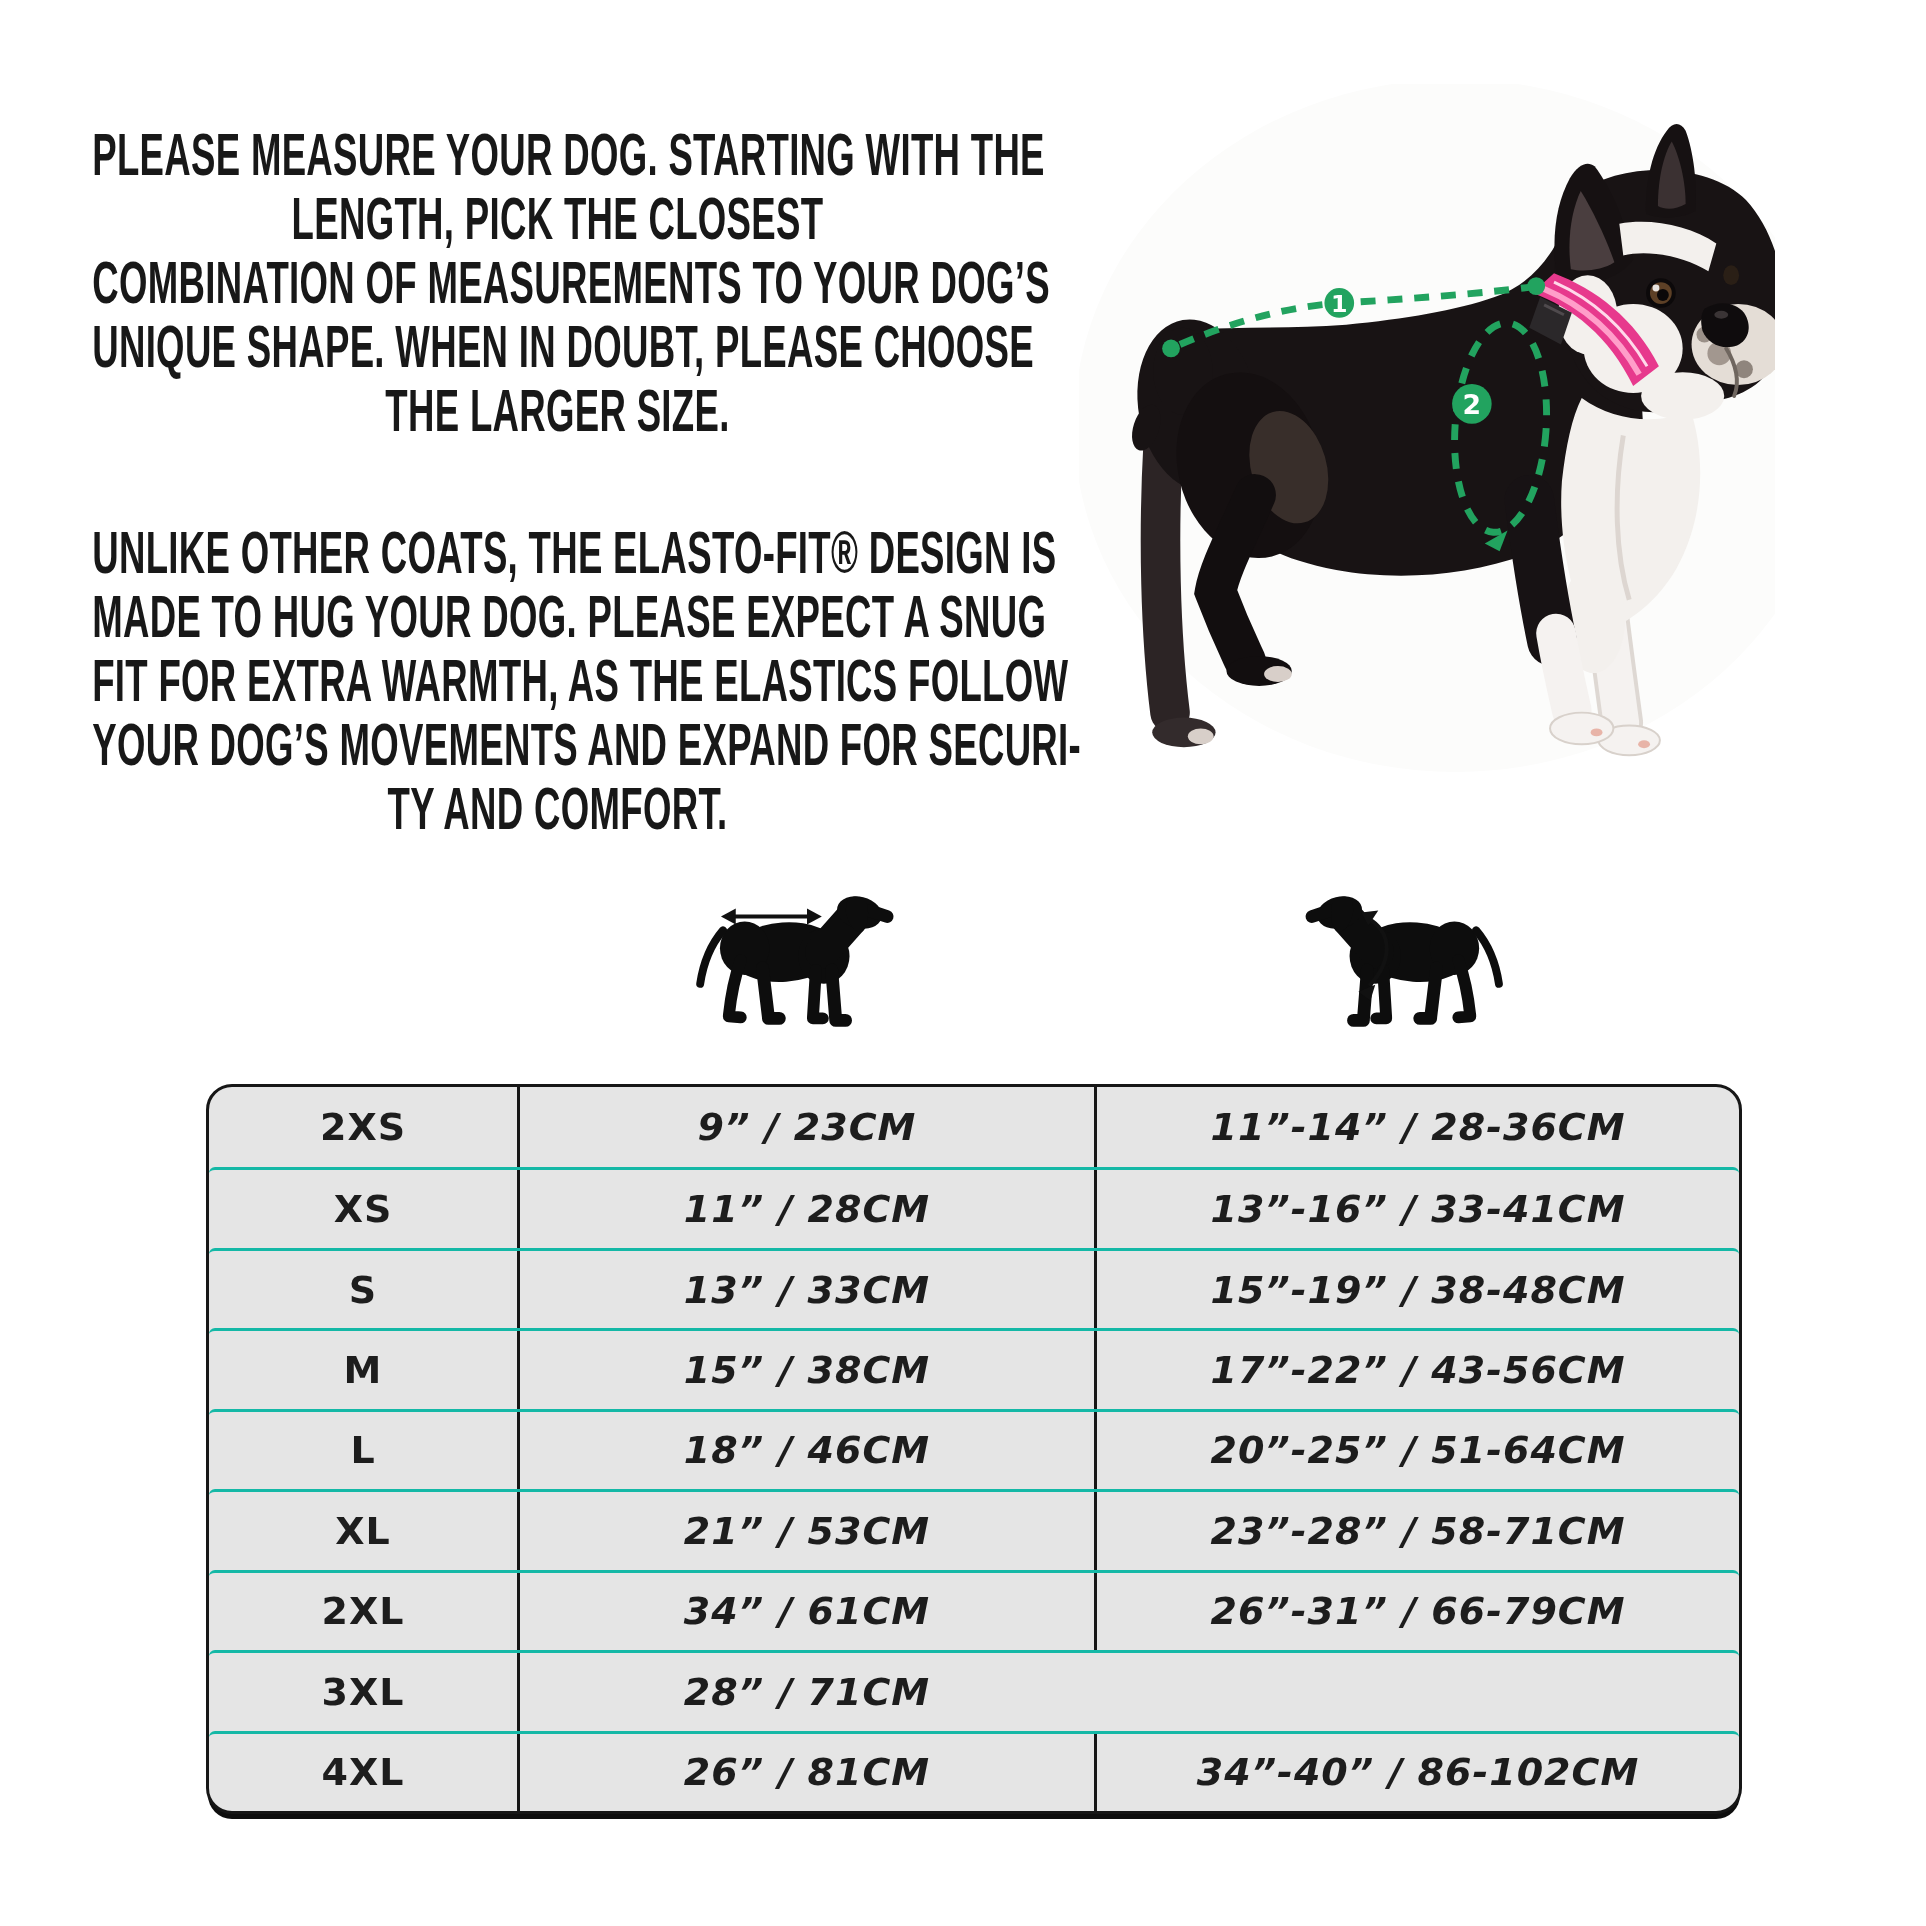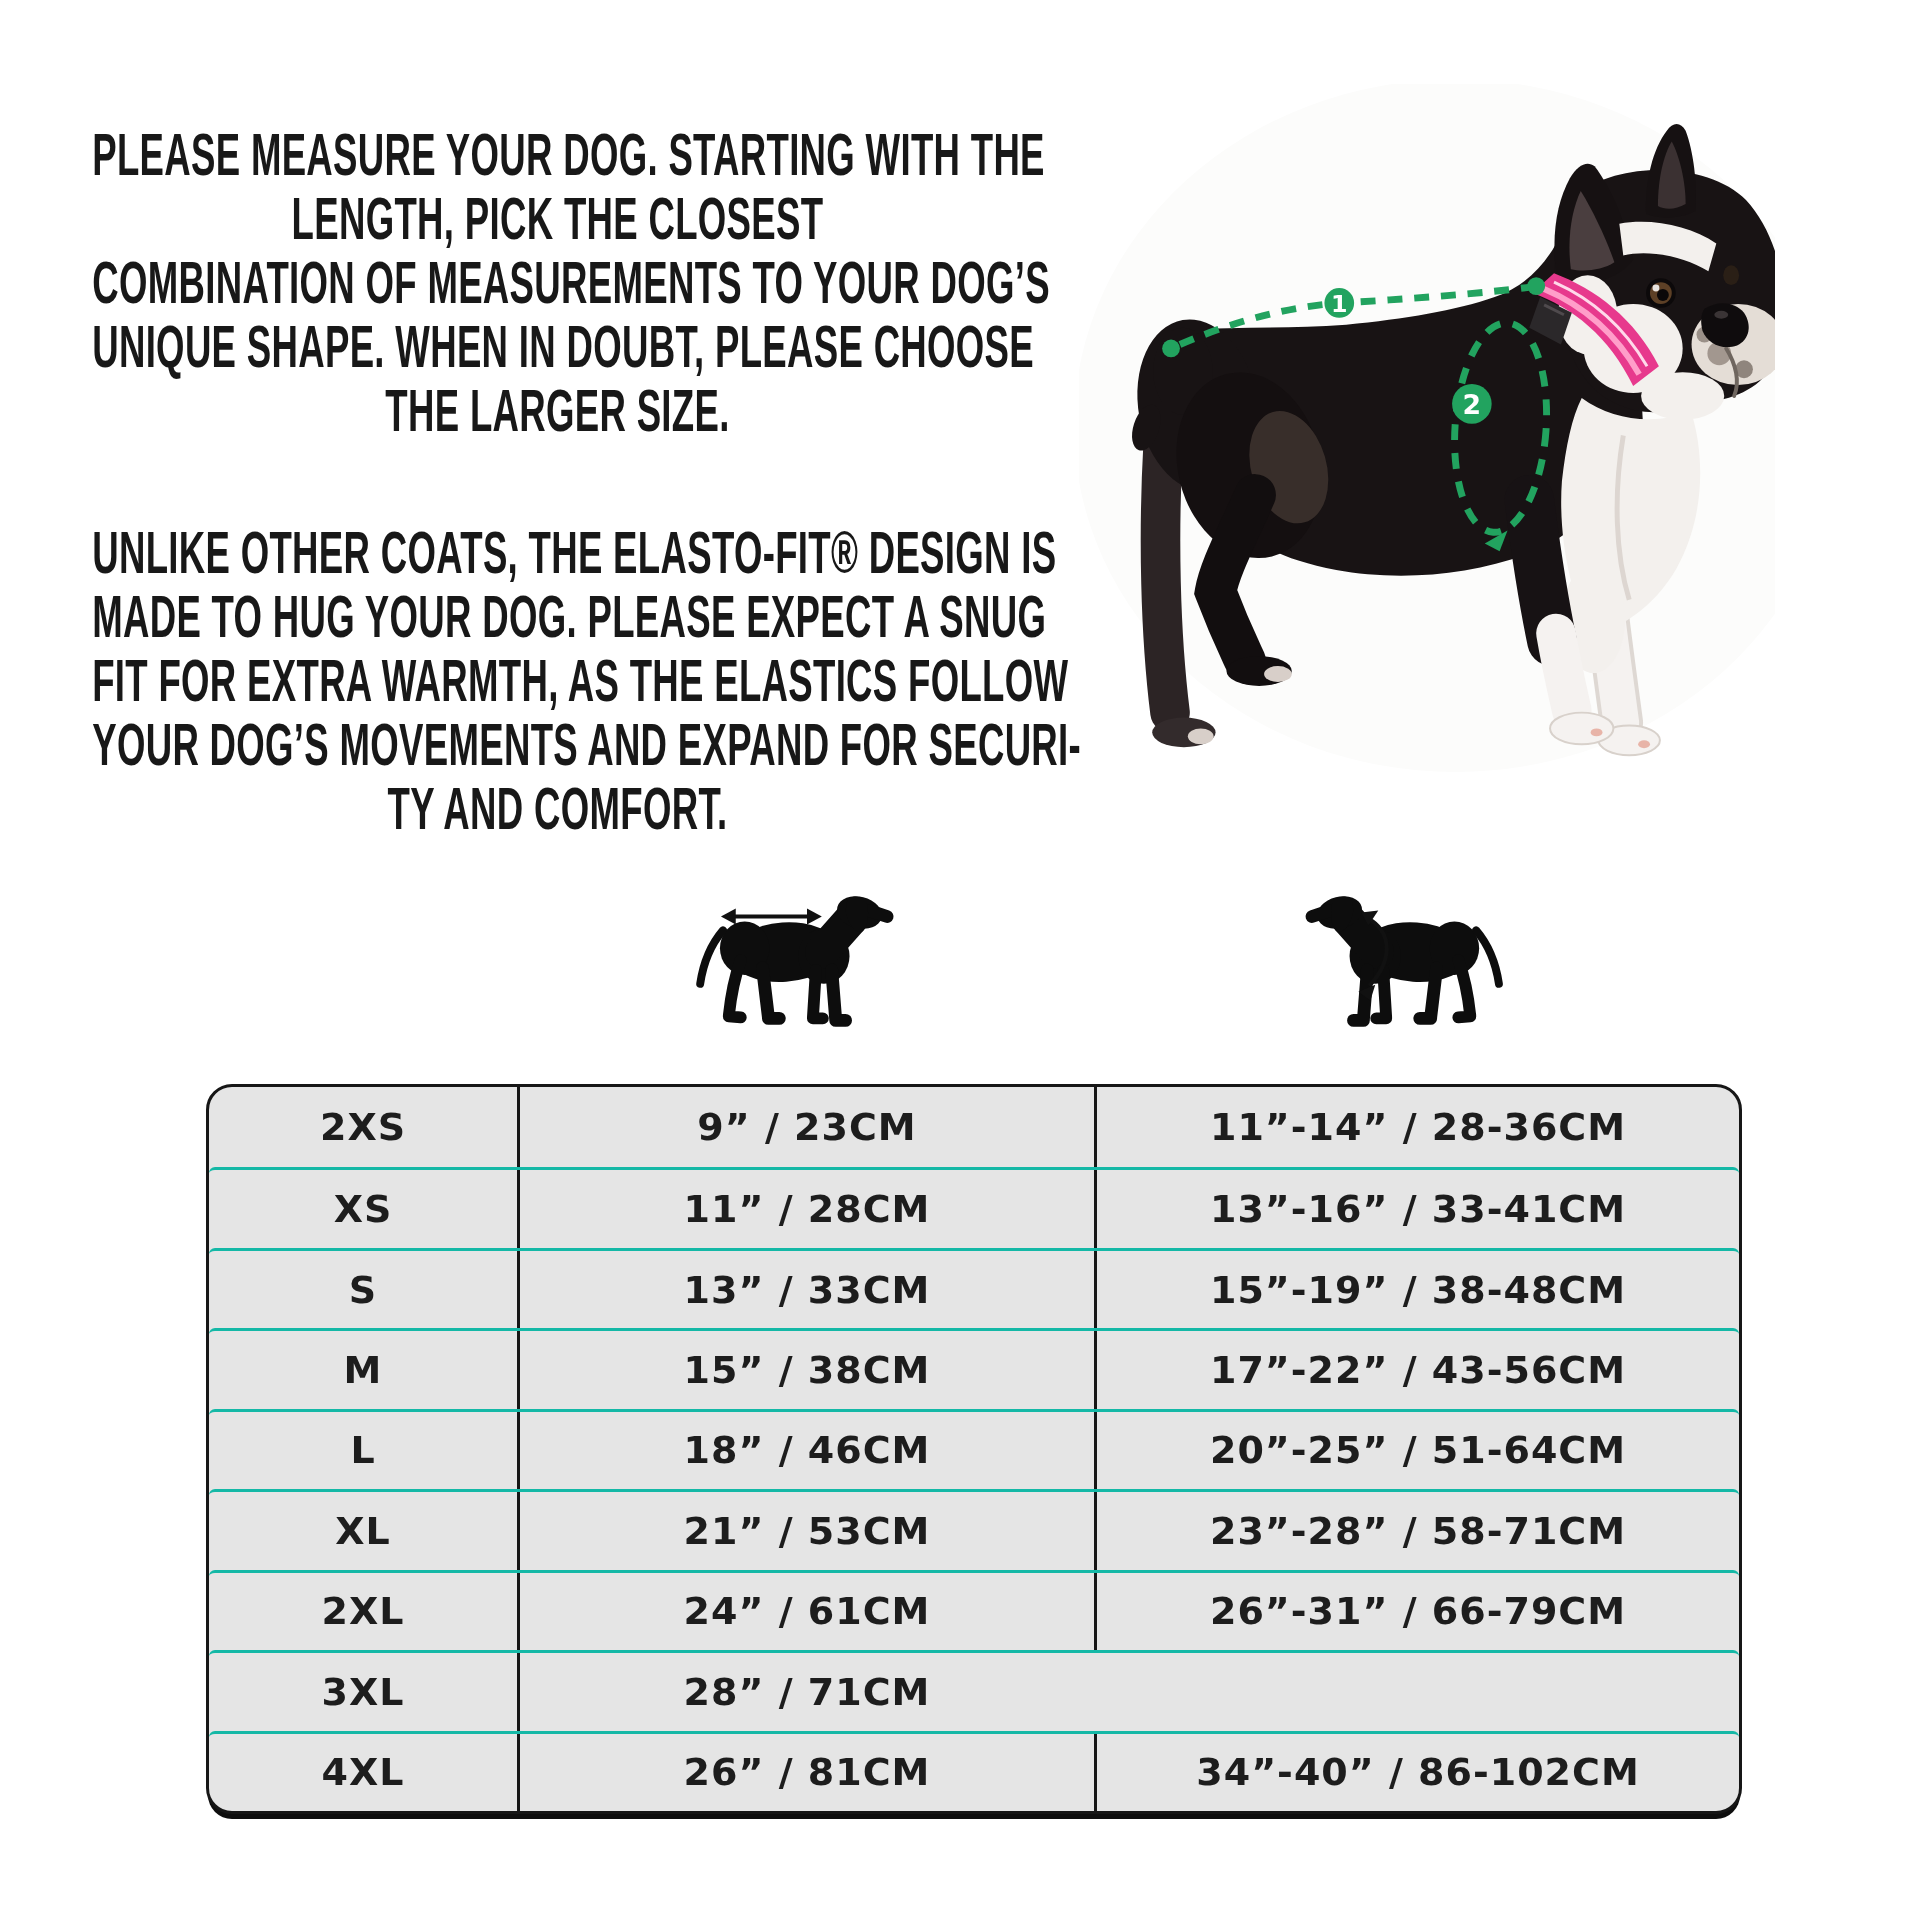--- a/index.html
+++ b/index.html
@@ -31,21 +31,21 @@
     display:grid; grid-template-rows:repeat(9, 1fr);
     overflow:hidden;
   }
   .trow { display:grid; grid-template-columns:308px 577px 1fr; }
   .trow + .trow { border-top:3px solid #14b8a6;border-radius:6px; }
   .tcell {
     display:flex; align-items:center; justify-content:center;
     font-family:"DejaVu Sans", sans-serif; font-weight:700;
     font-size:38px; color:#1d1d1d; letter-spacing:1px; white-space:nowrap;
   }
-  .tcell + .tcell { border-left:3px solid #161616; }
+  .tcell + .tcell { border-left:3px solid #161616;font-style:italic; }
   svg text.badge {
     font-family:"DejaVu Sans", sans-serif; font-weight:bold; fill:#ffffff;
     text-anchor:middle;
   }
 </style>
 </head>
 <body>
 
 <div class="canvas">
 
@@ -230,21 +230,21 @@
         <div class="tcell">18” / 46CM</div>
         <div class="tcell">20”-25” / 51-64CM</div>
       </div>
       <div class="trow">
         <div class="tcell">XL</div>
         <div class="tcell">21” / 53CM</div>
         <div class="tcell">23”-28” / 58-71CM</div>
       </div>
       <div class="trow">
         <div class="tcell">2XL</div>
-        <div class="tcell">24” / 61CM</div>
+        <div class="tcell">34” / 61CM</div>
         <div class="tcell">26”-31” / 66-79CM</div>
       </div>
       <div class="trow">
         <div class="tcell">3XL</div>
         <div class="tcell">28” / 71CM</div>
       </div>
       <div class="trow">
         <div class="tcell">4XL</div>
         <div class="tcell">26” / 81CM</div>
         <div class="tcell">34”-40” / 86-102CM</div>

